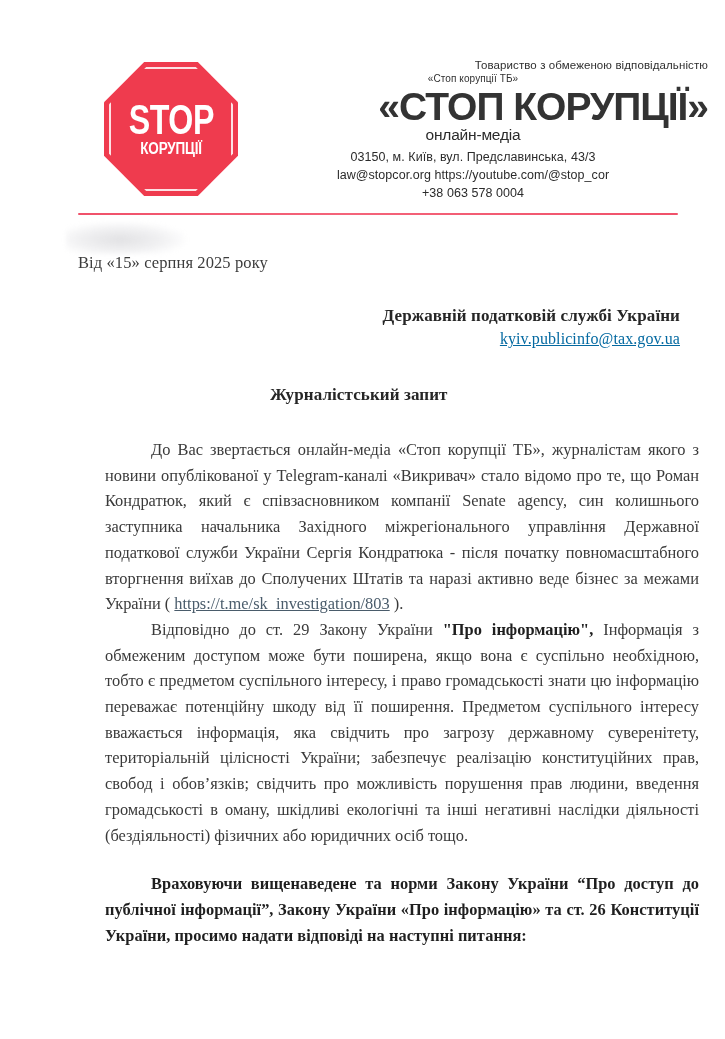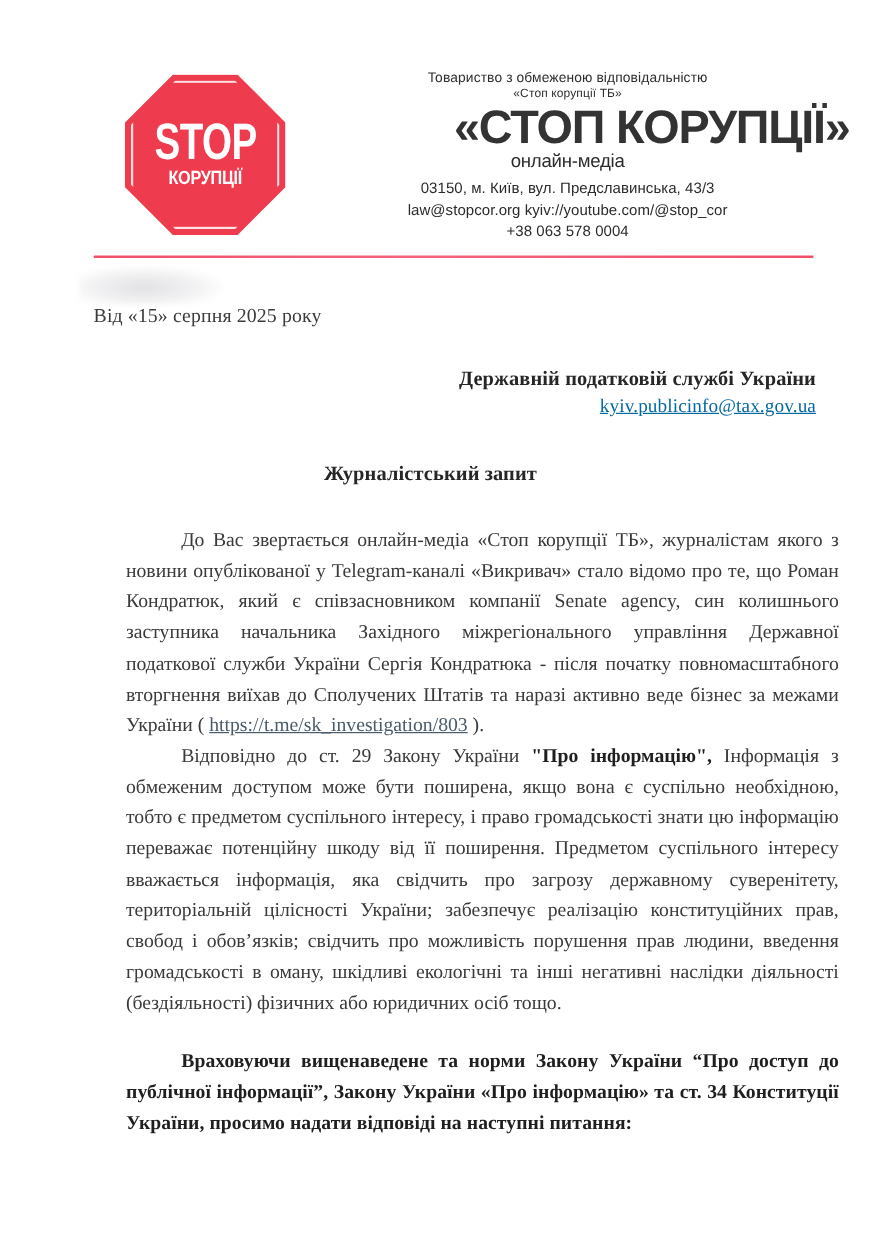--- a/index.html
+++ b/index.html
@@ -80,20 +80,21 @@
     top: 58px;
     width: 470px;
     text-align: center;
     font-family: "Liberation Sans", "DejaVu Sans", sans-serif;
   }
   .org-line1 {
     font-size: 11.5px;
     color: #2f2f2f;
     line-height: 1.25;
     letter-spacing: 0.1px;
+    text-align: right;
   }
   .org-line2 {
     font-size: 10px;
     color: #2f2f2f;
     line-height: 1.3;
     letter-spacing: 0.1px;
   }
   .brand-title {
     font-size: 39px;
     font-weight: bold;
@@ -229,21 +230,21 @@
         <div class="logo-sub">КОРУПЦІЇ</div>
       </div>
     </div>
 
     <div class="head-text">
       <div class="org-line1">Товариство з обмеженою відповідальністю</div>
       <div class="org-line2">«Стоп корупції ТБ»</div>
       <div class="brand-title">«СТОП КОРУПЦІЇ»</div>
       <div class="brand-sub">онлайн-медіа</div>
       <div class="contact-line first">03150, м. Київ, вул. Предславинська, 43/3</div>
-      <div class="contact-line">law@stopcor.org  kyiv://youtube.com/@stop_cor</div>
+      <div class="contact-line">law@stopcor.org  https://youtube.com/@stop_cor</div>
       <div class="contact-line">+38 063 578 0004</div>
     </div>
 
     <div class="divider"></div>
   </div>
 
   <div class="smudge"></div>
 
   <div class="doc-date">Від «15» серпня 2025 року</div>
 
@@ -253,17 +254,17 @@
   </div>
 
   <div class="subject">Журналістський запит</div>
 
   <div class="body-text">
 
     <p><span>До Вас звертається онлайн-медіа «Стоп корупції  ТБ», журналістам якого з новини опублікованої у Telegram-каналі «Викривач» стало відомо про те, що Роман Кондратюк, який є співзасновником компанії Senate agency, син колишнього заступника начальника Західного міжрегіонального управління Державної податкової служби України Сергія Кондратюка - після початку повномасштабного вторгнення виїхав до Сполучених Штатів та наразі активно веде бізнес за межами України ( </span><span class="inline-link">https://t.me/sk_investigation/803</span><span> ).</span></p>
 
     <p><span>Відповідно до ст. 29 Закону України </span><span class="bold-inline">"Про інформацію",</span><span> Інформація з обмеженим доступом може бути поширена, якщо вона є суспільно необхідною, тобто є предметом суспільного інтересу, і право громадськості знати цю інформацію переважає потенційну шкоду від її поширення. Предметом суспільного інтересу вважається інформація, яка свідчить про загрозу державному суверенітету, територіальній цілісності України;  забезпечує реалізацію конституційних прав, свобод і обов’язків; свідчить про можливість порушення прав людини, введення громадськості в оману, шкідливі екологічні та інші негативні наслідки діяльності (бездіяльності) фізичних або юридичних осіб тощо.</span></p>
 
-    <p class="bold-para">Враховуючи вищенаведене та норми Закону України “Про доступ до публічної інформації”, Закону України «Про інформацію» та ст. 34 Конституції України, просимо надати відповіді на наступні питання:</p>
+    <p class="bold-para">Враховуючи вищенаведене та норми Закону України “Про доступ до публічної інформації”, Закону України «Про інформацію» та ст. 26 Конституції України, просимо надати відповіді на наступні питання:</p>
 
   </div>
 
 </div>
 
 </body></html>

